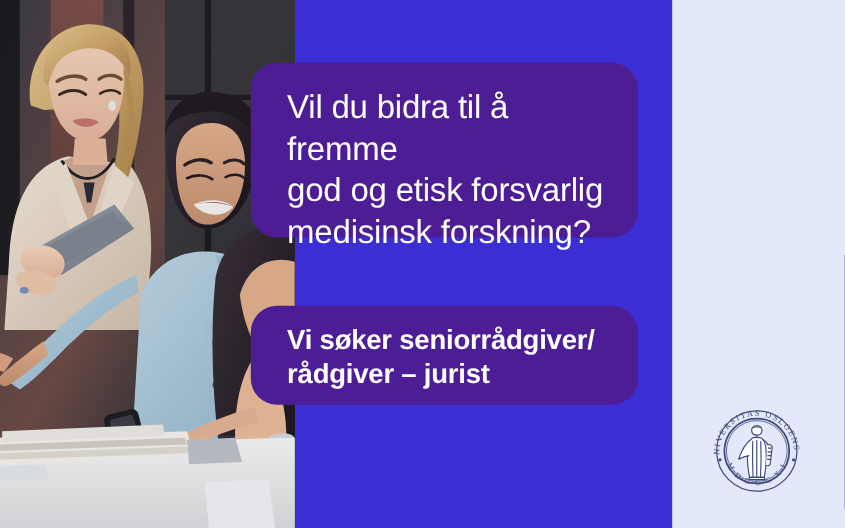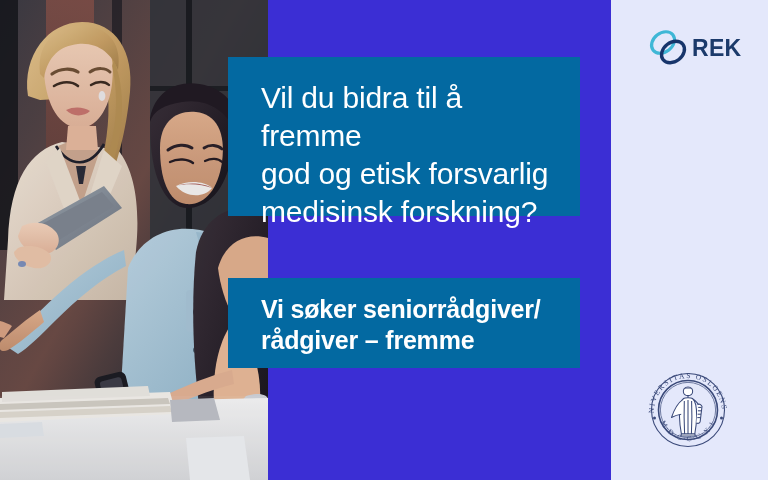--- a/index.html
+++ b/index.html
@@ -50,22 +50,23 @@
     background: #2b2b30;
   }
   .photo-inner {
     position: absolute;
     inset: 0;
   }
 
   
   .msg-box {
     position: absolute;
-    background: #0369a1;
+    background: #4c1d95;
     box-sizing: border-box;
+    border-radius: 24px;
   }
   .msg-box.headline {
     left: 228px;
     top: 57px;
     width: 352px;
     height: 159px;
     padding: 22px 28px 0 33px;
   }
   .msg-box.subline {
     left: 228px;
@@ -279,31 +280,24 @@
   </div>
 
   <div class="msg-box headline">
     <div class="headline-text">Vil du bidra til å fremme
 god og etisk forsvarlig
 medisinsk forskning?</div>
   </div>
 
   <div class="msg-box subline">
     <div class="subline-text">Vi søker seniorrådgiver/
-rådgiver – fremme</div>
+rådgiver – jurist</div>
   </div>
 
 
-  <div class="rek-logo">
-    <svg class="rek-mark" viewBox="0 0 42 42">
-      <ellipse cx="15" cy="15.5" rx="12.5" ry="9.5" transform="rotate(-38 15 15.5)" fill="none" stroke="#3fb7d6" stroke-width="3.2"></ellipse>
-      <ellipse cx="25" cy="25" rx="12.5" ry="9.5" transform="rotate(-38 25 25)" fill="none" stroke="#17356b" stroke-width="3.4"></ellipse>
-    </svg>
-    <span class="rek-word">REK</span>
-  </div>
 
   <svg class="uio-seal" viewBox="0 0 100 100">
     <defs>
       <path id="arcTop" d="M 16 52 A 34 34 0 0 1 84 52"></path>
       <path id="arcBot" d="M 21 52 A 29 29 0 0 0 79 52"></path>
     </defs>
     <circle cx="50" cy="50" r="36.5" fill="none" stroke="#3b4a7a" stroke-width="1.1"></circle>
     <circle cx="50" cy="50" r="29.5" fill="none" stroke="#3b4a7a" stroke-width="1.6"></circle>
     <circle cx="50" cy="50" r="27.6" fill="none" stroke="#3b4a7a" stroke-width="0.7"></circle>
     <circle cx="16.5" cy="58" r="1.5" fill="#3b4a7a"></circle>

